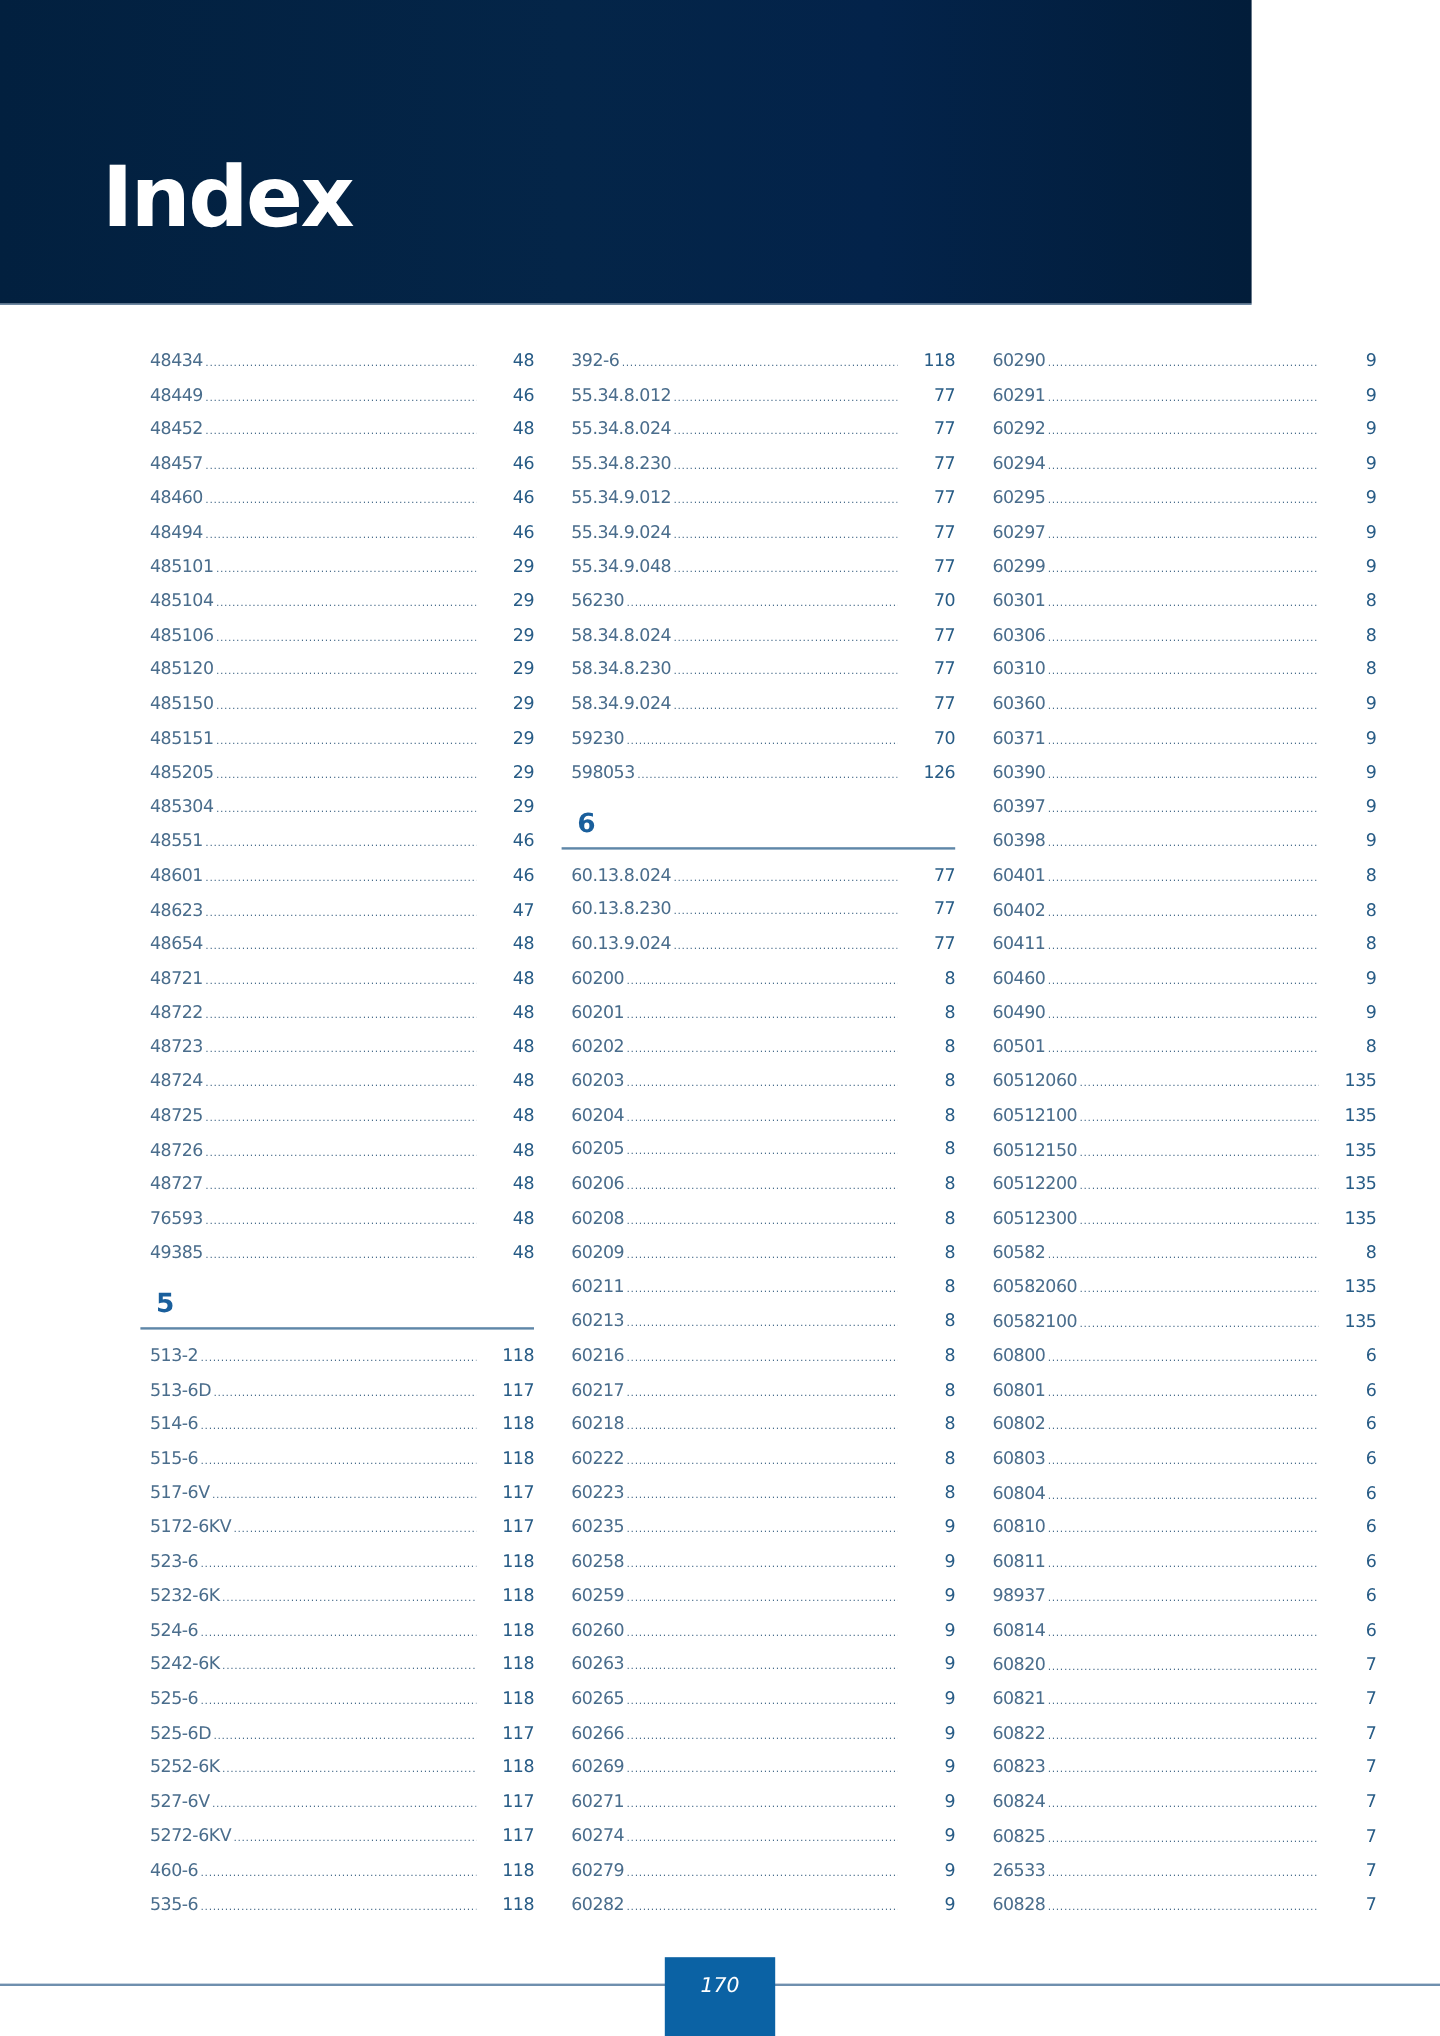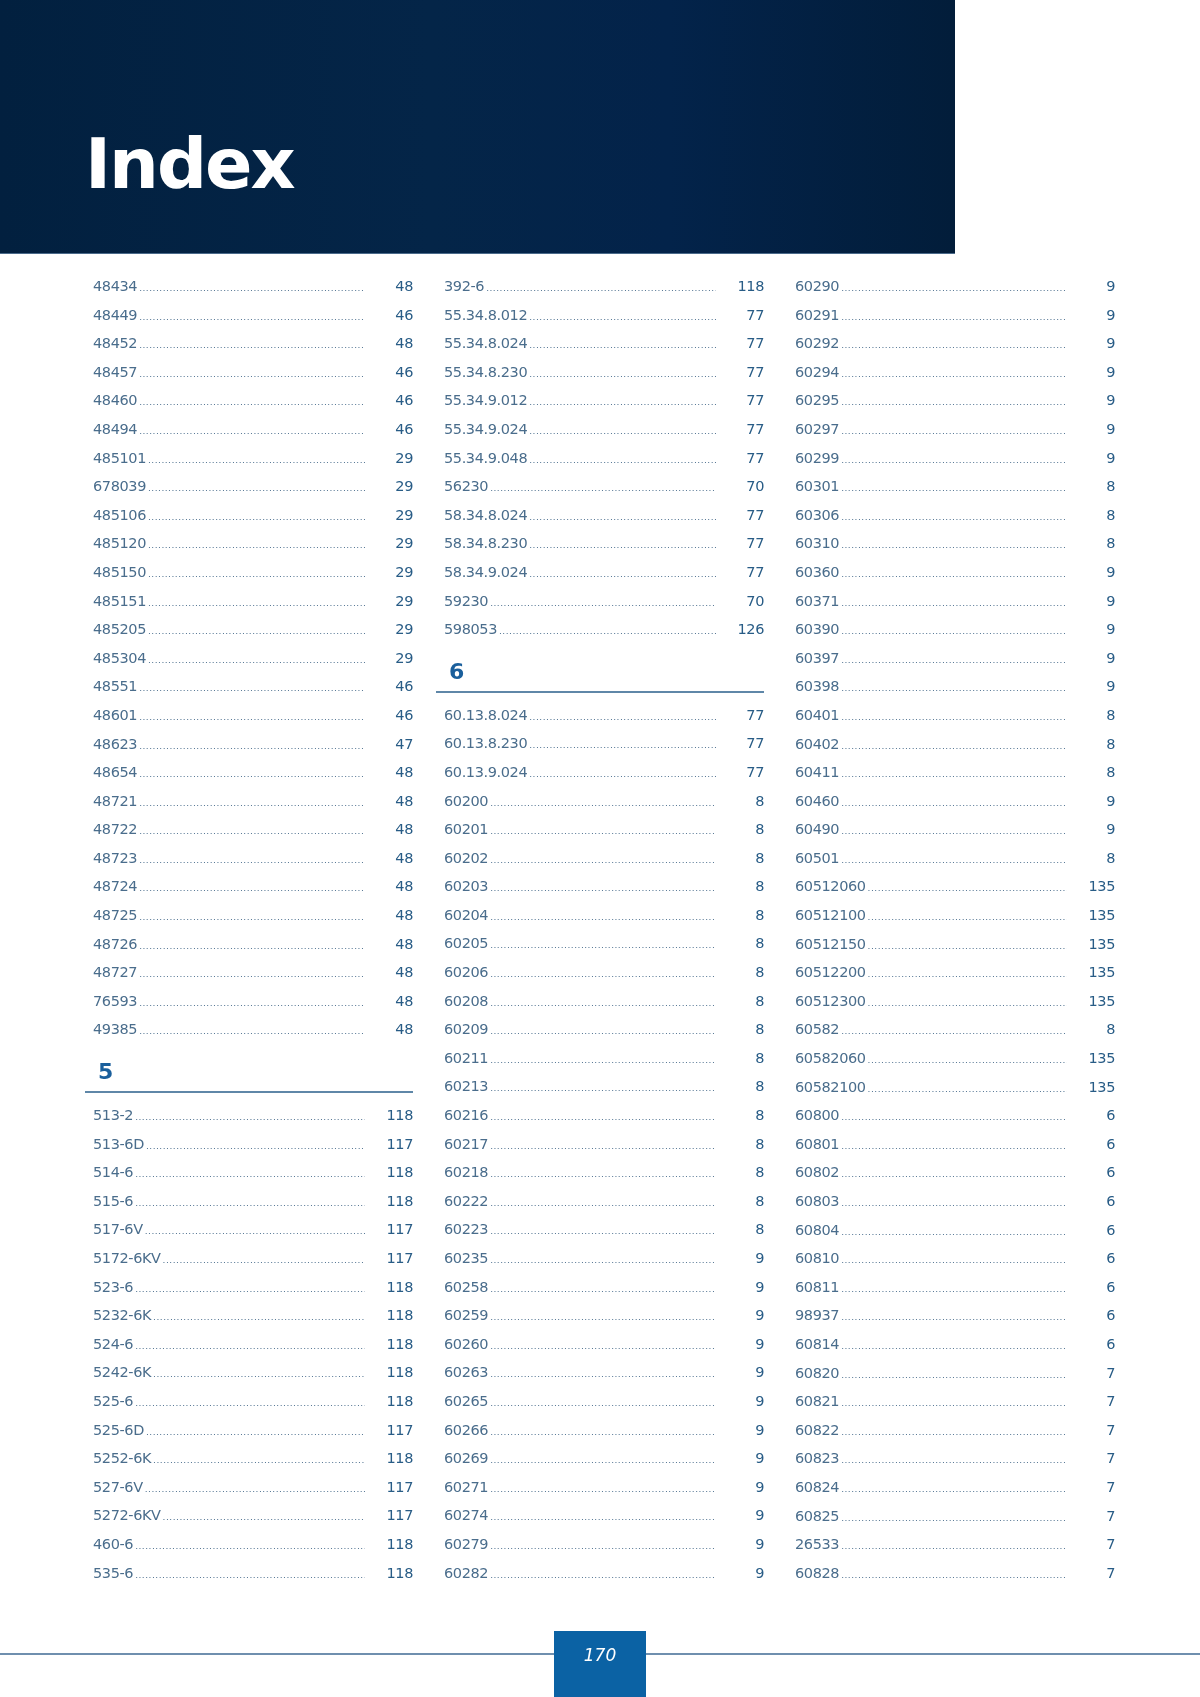--- a/index.html
+++ b/index.html
@@ -1,30 +1,30 @@
 <!DOCTYPE html>
 <html><head>
   <meta charset="utf-8">
   <style>
     * { box-sizing: border-box; margin: 0; padding: 0; }
     html, body { width: 1200px; height: 1697px; background: #ffffff; overflow: hidden; }
     body { position: relative; font-family: "DejaVu Sans", sans-serif; }
 
     .header-band {
-      position: absolute; left: 0; top: 0; width: 955px; height: 254px;
+      position: absolute; left: 0; top: 0; width: 1043px; height: 254px;
       background: linear-gradient(90deg, #02203f 0%, #042548 45%, #03234a 70%, #021d3a 100%);
       border-bottom: 1px solid #4a6a8a;
     }
     .page-title {
       position: absolute; left: 85px; top: 124px;
       color: #ffffff; font-family: "DejaVu Sans", sans-serif; font-weight: bold;
       font-size: 70px; line-height: 80px; letter-spacing: -2px;
     }
 
-    .column { position: absolute; top: 272px; width: 320px; }
+    .column { position: absolute; top: 287px; width: 320px; margin-left: 32px; }
     #col-1 { left: 93px; }
     #col-2 { left: 444px; }
     #col-3 { left: 795px; }
 
     .entry {
       height: 28.6px; display: flex; align-items: baseline;
       font-size: 14.5px; line-height: 28.6px;
       font-family: "DejaVu Sans", sans-serif;
     }
     .entry-code { color: #4a6d8c; white-space: nowrap; letter-spacing: -0.4px; }
@@ -101,21 +101,21 @@
       <span class="entry-code">48494</span>
       <span class="entry-leader" style="width: 226px; margin-left: 2px;">........................................................................................................................................................................................................</span>
       <span class="entry-page">46</span>
     </div>
     <div class="entry">
       <span class="entry-code">485101</span>
       <span class="entry-leader" style="width: 217px; margin-left: 2px;">........................................................................................................................................................................................................</span>
       <span class="entry-page">29</span>
     </div>
     <div class="entry">
-      <span class="entry-code">678039</span>
+      <span class="entry-code">485104</span>
       <span class="entry-leader" style="width: 217px; margin-left: 2px;">........................................................................................................................................................................................................</span>
       <span class="entry-page">29</span>
     </div>
     <div class="entry">
       <span class="entry-code">485106</span>
       <span class="entry-leader" style="width: 217px; margin-left: 2px;">........................................................................................................................................................................................................</span>
       <span class="entry-page">29</span>
     </div>
     <div class="entry">
       <span class="entry-code">485120</span>

